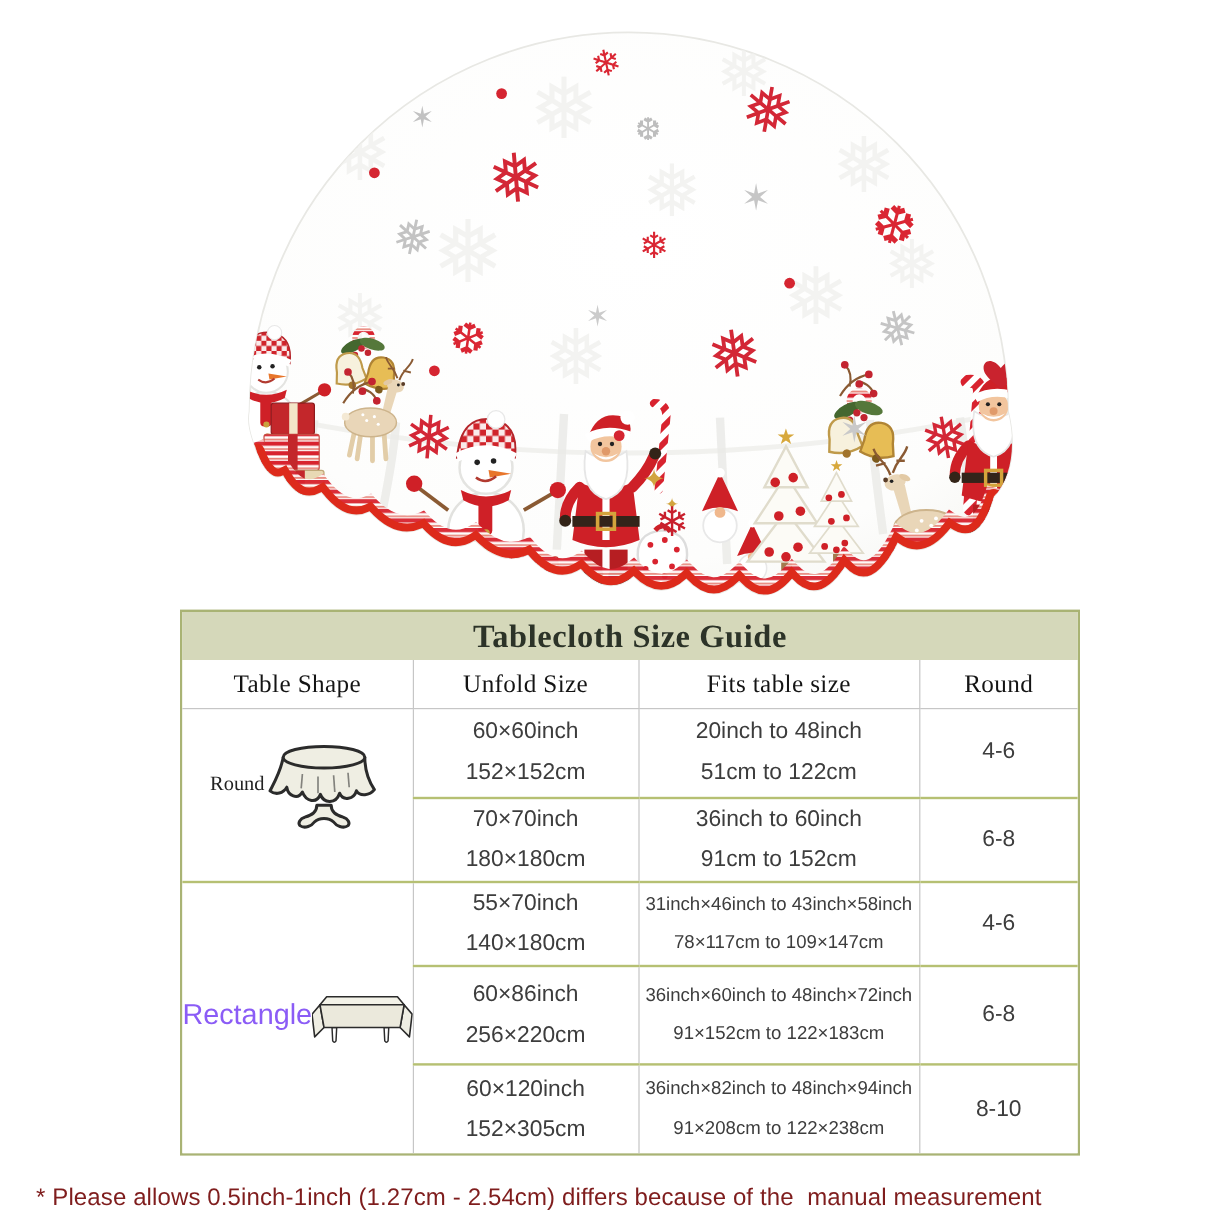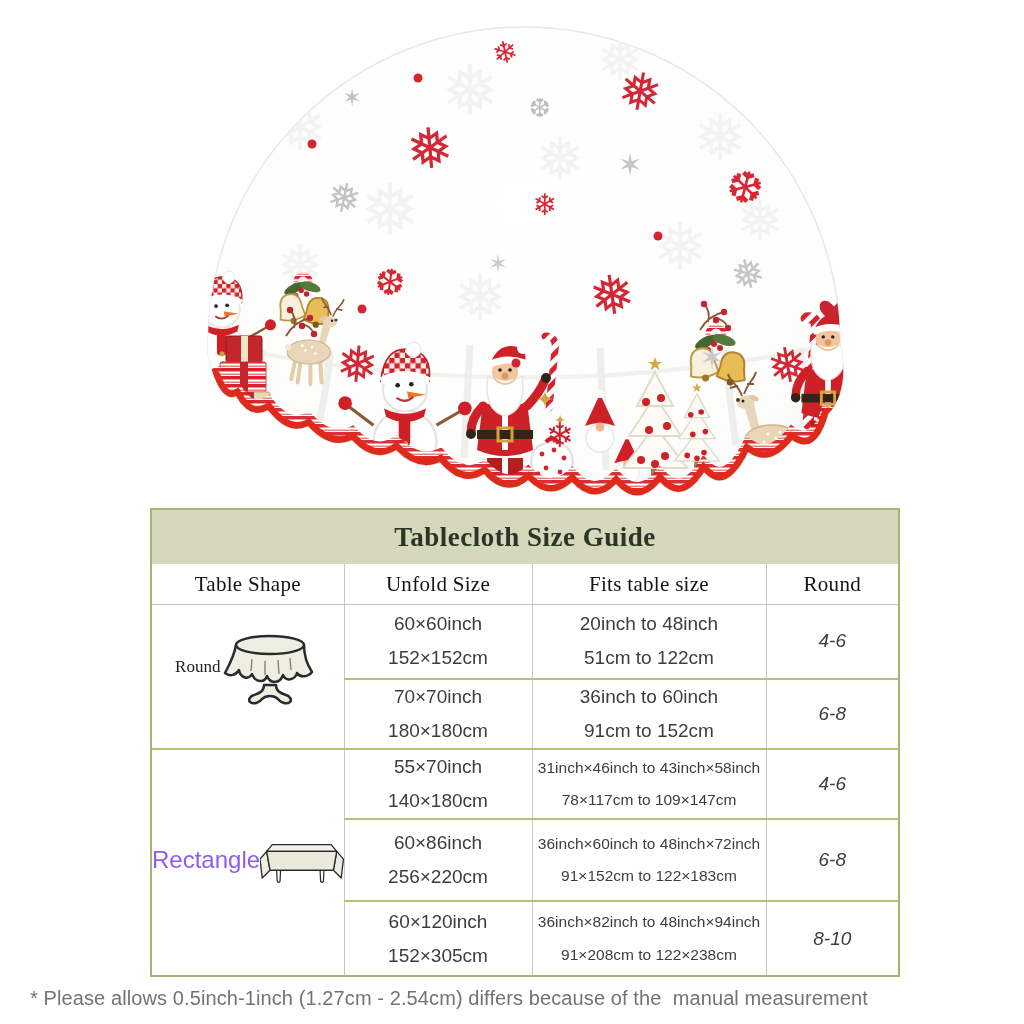--- a/index.html
+++ b/index.html
@@ -6,48 +6,48 @@
   body{
     width:1024px;height:1024px;position:relative;background:#ffffff;
     font-family:"Liberation Sans",sans-serif;overflow:hidden;
   }
   .product-wrap{position:absolute;left:0;top:0;width:1024px;height:506px;}
   .size-guide{
     position:absolute;left:150px;top:508px;width:750px;box-sizing:border-box;
     border:2px solid #a9b374;background:#ffffff;
   }
   .sg-title{
-    height:54px;background:#d5d8ba;display:flex;align-items:center;justify-content:center;
+    height:40px;background:#d5d8ba;display:flex;align-items:center;justify-content:center;
     font-family:"Liberation Serif",serif;font-weight:bold;font-size:27px;color:#2c3328;
     letter-spacing:0.5px;
   }
   table.sg{width:100%;border-collapse:collapse;table-layout:fixed;}
   table.sg th{
     font-family:"Liberation Serif",serif;font-weight:normal;font-size:21px;color:#141414;
     height:38px;border-bottom:1px solid #c6c6c6;border-right:1px solid #c6c6c6;
     background:#ffffff;letter-spacing:0.3px;
   }
   table.sg th:last-child{border-right:none;}
   table.sg td{
     border-right:1px solid #c6c6c6;text-align:center;vertical-align:middle;
     color:#3d3d3d;background:#ffffff;padding:0;
   }
-  table.sg td:last-child{border-right:none;font-style:italic;}
+  table.sg td:last-child{border-right:none;}
   tr.sep td{border-top:2px solid #b6c073;}
   .h-r1{height:74px;} .h-r2{height:68px;} .h-r3{height:70px;} .h-r4{height:82px;} .h-r5{height:74px;}
   .cell-2line{font-size:19px;line-height:1.8;}
   .cell-2line.small{font-size:15.5px;line-height:2.1;}
   .seats{font-size:19px;}
   td.shape-cell{vertical-align:middle;}
   .shape-inner{display:flex;flex-direction:row;align-items:center;justify-content:center;}
   .shape-label-round{font-family:"Liberation Serif",serif;font-size:17px;color:#222;margin-bottom:4px;}
   .shape-label-rect{font-family:"Liberation Sans",sans-serif;font-size:24px;color:#8b5cf6;margin-bottom:6px;}
   .round-pad{padding-bottom:14px;}
   .footnote{
-    position:absolute;left:30px;top:987px;font-size:20px;color:#737373;letter-spacing:0.1px;
+    position:absolute;left:30px;top:987px;font-size:20px;color:#7f1d1d;letter-spacing:0.1px;
     white-space:pre;
   }
 </style>
 </head>
 <body>
 
 <div class="product-wrap">
 <svg width="1024" height="506" viewBox="0 0 1024 506" xmlns="http://www.w3.org/2000/svg">
   <defs>
     <radialGradient id="domeShade" cx="50%" cy="38%" r="78%">

